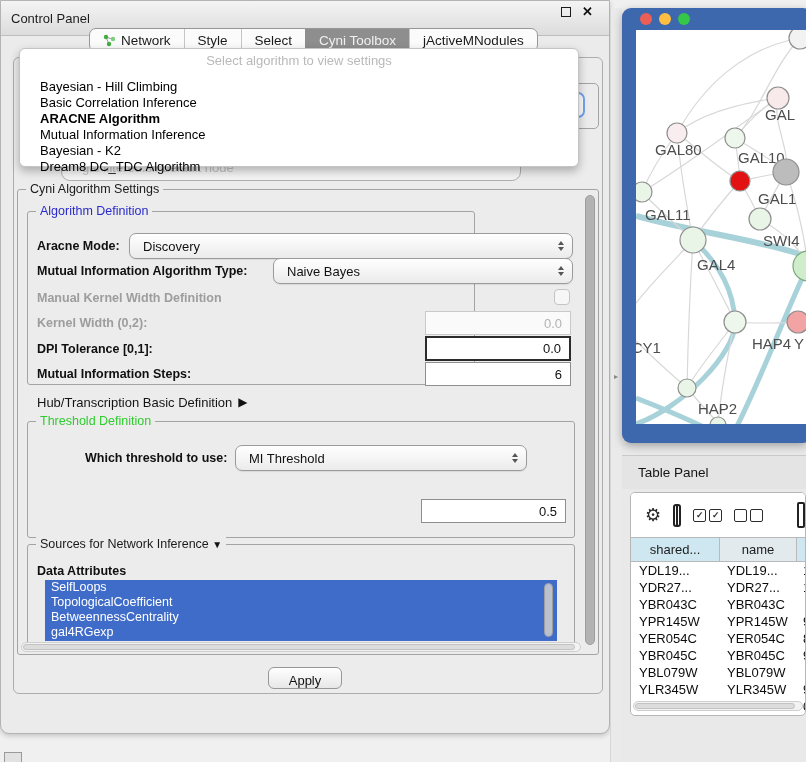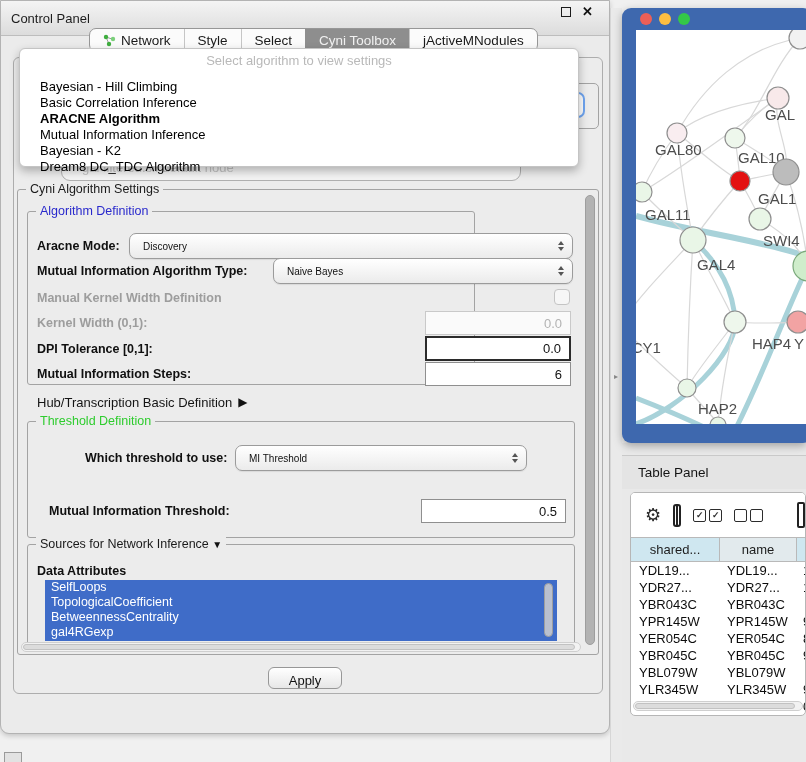--- a/index.html
+++ b/index.html
@@ -37,21 +37,21 @@
   .t-blue{color:#2929cc;}
   .t-green{color:#2ecc2e;}
   .lbl{font-weight:bold;font-size:12.5px;color:#101010;display:flex;align-items:center;}
   .lbl.dis{color:#9d9d9d;}
   .plain{font-size:13px;color:#141414;display:flex;align-items:center;gap:6px;}
   .field{border:1px solid #8f8f8f;background:#fff;font-size:13px;color:#111;
          display:flex;align-items:center;justify-content:flex-end;padding:0 8px;}
   .field.dis{border:1px solid #c9c9c9;background:#fafafa;color:#b3b3b3;}
   .field.strong{border:2px solid #2b2b2b;}
   .combo{border:1px solid #9b9b9b;border-radius:7px;background:linear-gradient(#ffffff,#ebebeb);
-         display:flex;align-items:center;font-size:10px;color:#111;padding:0 8px 0 13px;
+         display:flex;align-items:center;font-size:13px;color:#111;padding:0 8px 0 13px;
          box-shadow:0 1px 1px rgba(0,0,0,.08);}
   .stepper{margin-left:auto;display:flex;flex-direction:column;align-items:center;gap:2px;}
   .tri-up{width:0;height:0;border-left:3.5px solid transparent;border-right:3.5px solid transparent;
           border-bottom:4.5px solid #555;}
   .tri-dn{width:0;height:0;border-left:3.5px solid transparent;border-right:3.5px solid transparent;
           border-top:4.5px solid #555;}
   .checkbox{border:1px solid #c4c4c4;border-radius:4px;background:#f6f6f6;}
   .attr-item{height:15px;line-height:15px;font-size:12.5px;color:#fff;padding-left:6px;
              background:#3f6cc8;white-space:nowrap;overflow:hidden;}
   .vscroll{background:#ececec;border-radius:6px;}
@@ -162,21 +162,21 @@
     <div class="abs lbl" style="left:36px;top:257px;height:26px;">Mutual Information Algorithm Type:</div>
     <div class="abs combo" style="left:272px;top:257px;width:300px;height:26px;">
       <span>Naive Bayes</span>
       <span class="stepper">
           <span class="tri-up"></span>
           <span class="tri-dn"></span>
         </span>
     </div>
     <div class="abs lbl dis" style="left:36px;top:288px;height:18px;">Manual Kernel Width Definition</div>
     <div class="abs checkbox" style="left:553px;top:288px;width:16px;height:16px;"></div>
-    <div class="abs lbl dis" style="left:36px;top:310px;height:24px;">Kernel Width (0,1):</div>
+    <div class="abs lbl dis" style="left:36px;top:310px;height:24px;">Kernel Width (0,2):</div>
     <div class="abs field dis" style="left:424px;top:310px;width:146px;height:24px;">
       <span>0.0</span>
     </div>
     <div class="abs lbl" style="left:36px;top:335px;height:25px;">DPI Tolerance [0,1]:</div>
     <div class="abs field strong" style="left:424px;top:335px;width:146px;height:25px;">
       <span>0.0</span>
     </div>
     <div class="abs lbl" style="left:36px;top:361px;height:24px;">Mutual Information Steps:</div>
     <div class="abs field" style="left:424px;top:361px;width:146px;height:24px;">
       <span>6</span>
@@ -191,21 +191,20 @@
       <span class="gtitle t-green">Threshold Definition</span>
     </div>
     <div class="abs lbl" style="left:84px;top:444px;height:26px;">Which threshold to use:</div>
     <div class="abs combo" style="left:234px;top:444px;width:292px;height:26px;">
       <span>MI Threshold</span>
       <span class="stepper">
           <span class="tri-up"></span>
           <span class="tri-dn"></span>
         </span>
     </div>
-    <div class="abs lbl" style="left:48px;top:498px;height:24px;">Mutual Information Threshold:</div>
     <div class="abs field" style="left:420px;top:498px;width:145px;height:24px;">
       <span>0.5</span>
     </div>
 
     <div class="abs group" style="left:26px;top:543px;width:548px;height:104px;">
       <span class="gtitle t-black">
         <span>Sources for Network Inference</span>
         <span class="caret">▼</span>
       </span>
     </div>

